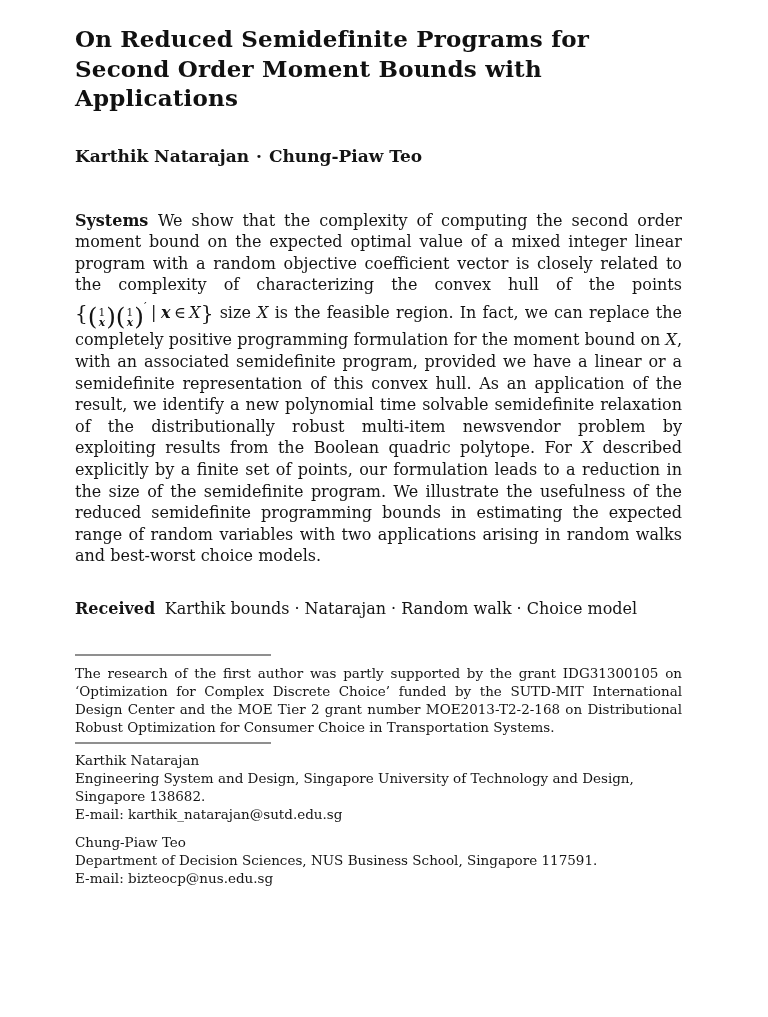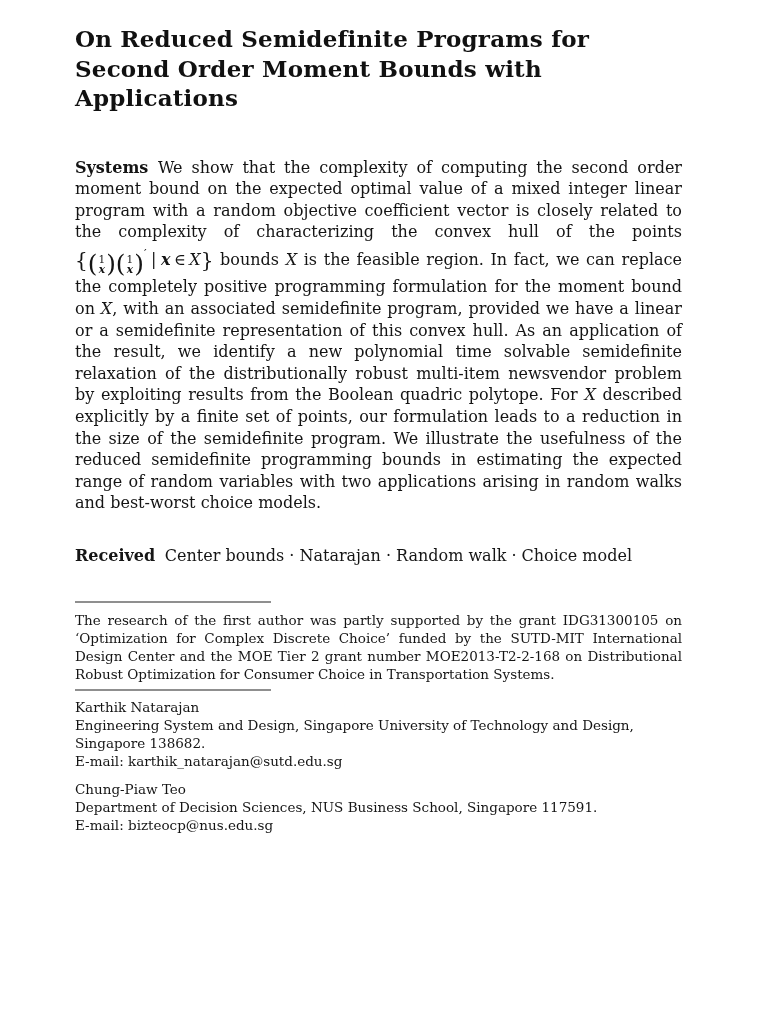--- a/index.html
+++ b/index.html
@@ -63,46 +63,47 @@
   .tb-btn svg { display:block; }
 </style>
 </head>
 <body>
 
 <div class="page">
   <div class="content">
 
     <h1 class="title">On Reduced Semidefinite Programs for Second Order Moment Bounds with Applications</h1>
 
+    <div class="authors"><span>Karthik Natarajan</span><span class="dot">·</span><span>Chung-Piaw Teo</span></div>
 
 
     <p class="abstract"><b class="abs-label">Systems</b><span>We show that the complexity of computing the second order moment bound on the expected optimal value of a mixed integer linear program with a random objective coefficient vector is closely related to the complexity of characterizing the convex hull of the points</span>
       <span class="math"><span class="brace">{</span><span class="vec">
             <span class="paren">(</span>
             <span class="col">
               <span>1</span>
               <span class="bx">x</span>
             </span>
             <span class="paren">)</span>
           </span><span class="vec">
             <span class="paren">(</span>
             <span class="col">
               <span>1</span>
               <span class="bx">x</span>
             </span>
             <span class="paren">)</span>
           </span><sup class="prime">′</sup><span class="midbar">|</span><span class="bx">x</span><span class="inop">∈</span><span class="cal">X</span><span class="brace">}</span></span>
-      <span>bounds</span>
+      <span>size</span>
       <span class="cal">X</span>
       <span>is the feasible region. In fact, we can replace the completely positive programming formulation for the moment bound on</span>
       <span class="cal">X</span><span>, with an associated semidefinite program, provided we have a linear or a semidefinite representation of this convex hull. As an application of the result, we identify a new polynomial time solvable semidefinite relaxation of the distributionally robust multi-item newsvendor problem by exploiting results from the Boolean quadric polytope. For</span>
       <span class="cal">X</span>
       <span>described explicitly by a finite set of points, our formulation leads to a reduction in the size of the semidefinite program. We illustrate the usefulness of the reduced semidefinite programming bounds in estimating the expected range of random variables with two applications arising in random walks and best-worst choice models.</span></p>
 
-    <p class="keywords"><b class="kw-label">Received</b><span>Center bounds</span><span class="kw-sep">·</span><span>Natarajan</span><span class="kw-sep">·</span><span>Random walk</span><span class="kw-sep">·</span><span>Choice model</span></p>
+    <p class="keywords"><b class="kw-label">Received</b><span>Karthik bounds</span><span class="kw-sep">·</span><span>Natarajan</span><span class="kw-sep">·</span><span>Random walk</span><span class="kw-sep">·</span><span>Choice model</span></p>
 
     <div class="footrule"></div>
     <p class="footnote">The research of the first author was partly supported by the grant IDG31300105 on ‘Optimization for Complex Discrete Choice’ funded by the SUTD-MIT International Design Center and the MOE Tier 2 grant number MOE2013-T2-2-168 on Distributional Robust Optimization for Consumer Choice in Transportation Systems.</p>
     <div class="footrule second"></div>
 
     <div class="addr">
       <div>Karthik Natarajan</div>
       <div>Engineering System and Design, Singapore University of Technology and Design, Singapore 138682.</div>
       <div><span>E-mail:</span> <span>karthik_natarajan@sutd.edu.sg</span></div>
     </div>

